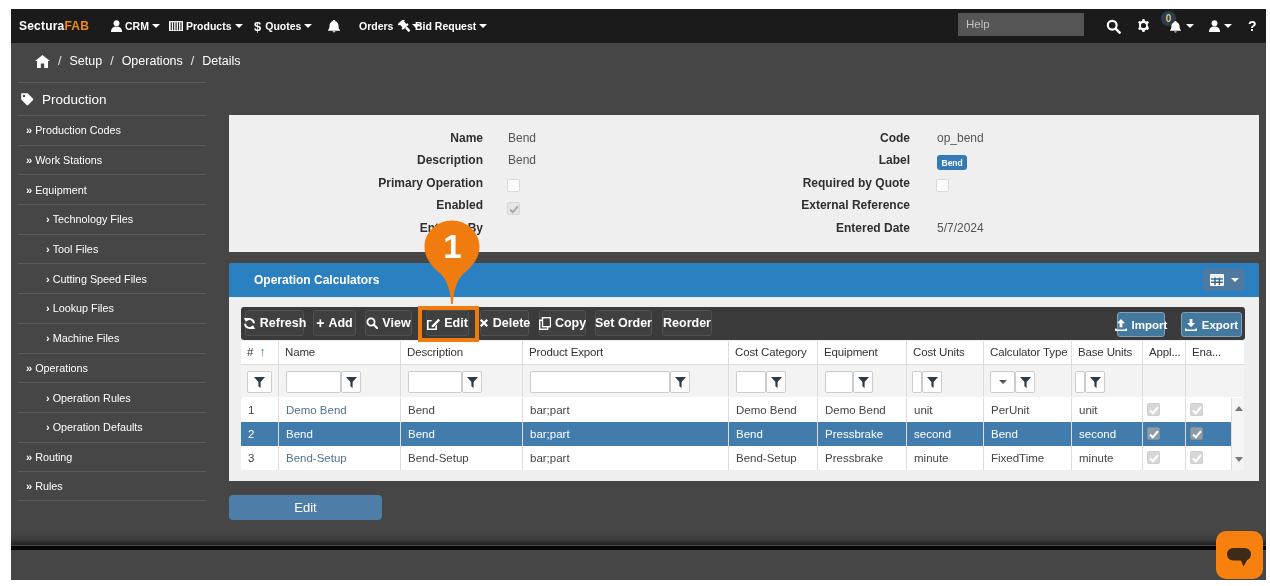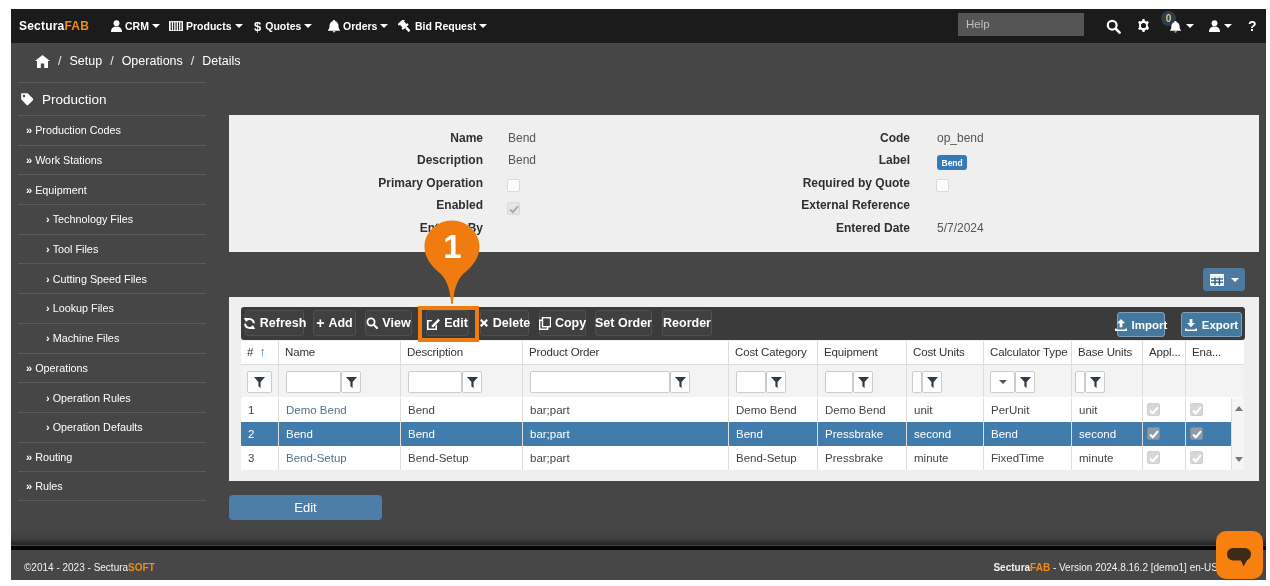--- a/index.html
+++ b/index.html
@@ -87,21 +87,21 @@
         <rect x="4.4" y="1.2" width="1.2" height="8.6" fill="#1b1b1b"></rect>
         <rect x="7" y="1.2" width="1.2" height="8.6" fill="#1b1b1b"></rect>
         <rect x="9.6" y="1.2" width="1.2" height="8.6" fill="#1b1b1b"></rect>
         <rect x="12.2" y="1.2" width="1.2" height="8.6" fill="#1b1b1b"></rect>
       </svg>
     Products<span class="caret"></span>
   </div>
   <div class="abs navitem" style="left:254px;">
     <span style="font-size:13px;font-weight:bold;margin-right:4px;">$</span>Quotes<span class="caret"></span>
   </div>
-  <div class="abs navitem" style="left:328px;">
+  <div class="abs navitem" style="left:328px;gap:16px;">
     <svg width="12" height="13" viewBox="0 0 13 14">
         <path d="M6.5 0 C7.3 0 7.9 0.6 7.9 1.4 C10 2 11.4 3.8 11.4 6.5 C11.4 9.5 12.2 10.3 13 10.8 L13 11.5 L0 11.5 L0 10.8 C0.8 10.3 1.6 9.5 1.6 6.5 C1.6 3.8 3 2 5.1 1.4 C5.1 0.6 5.7 0 6.5 0 Z" fill="#fff"></path>
         <path d="M4.8 12.2 A1.8 1.8 0 0 0 8.2 12.2 Z" fill="#fff"></path>
       </svg>
     Orders<span class="caret"></span>
   </div>
   <div class="abs navitem" style="left:398px;">
     <svg width="14" height="13" viewBox="0 0 15 14">
         <g transform="rotate(-42 7 6.5)">
           <rect x="4.2" y="0.6" width="5.8" height="7.6" rx="0.6" fill="#fff"></rect>
@@ -183,20 +183,21 @@
   <div class="abs flabel" style="left:710px;top:131px;width:200px;">Code</div>
   <div class="abs fval" style="left:937px;top:131px;">op_bend</div>
   <div class="abs flabel" style="left:710px;top:153px;width:200px;">Label</div>
   <div class="abs chip" style="left:937px;top:155px;">Bend</div>
   <div class="abs flabel" style="left:710px;top:176px;width:200px;">Required by Quote</div>
   <div class="abs cb" style="left:936px;top:179px;"></div>
   <div class="abs flabel" style="left:710px;top:198px;width:200px;">External Reference</div>
   <div class="abs flabel" style="left:710px;top:221px;width:200px;">Entered Date</div>
   <div class="abs fval" style="left:937px;top:221px;">5/7/2024</div>
 
+  <div class="abs p2-head">Operation Calculators</div>
   <div class="abs p2-body"></div>
   <div class="abs gridbtn">
     <svg width="14" height="12" viewBox="0 0 14 12">
         <rect x="0" y="0" width="14" height="12" rx="1" fill="#fff"></rect>
         <rect x="1" y="1" width="12" height="2.2" fill="#e8eef4"></rect>
         <line x1="1" y1="5" x2="13" y2="5" stroke="#2a5d8a" stroke-width="1.4"></line>
         <line x1="1" y1="8.2" x2="13" y2="8.2" stroke="#2a5d8a" stroke-width="1.4"></line>
         <line x1="5" y1="3.6" x2="5" y2="11" stroke="#2a5d8a" stroke-width="1.4"></line>
         <line x1="9.4" y1="3.6" x2="9.4" y2="11" stroke="#2a5d8a" stroke-width="1.4"></line>
       </svg>
@@ -247,21 +248,21 @@
         <path d="M4.6 0 L7.4 0 L7.4 4 L10 4 L6 8.2 L2 4 L4.6 4 Z" fill="#fff"></path>
         <path d="M0 9.5 L0 12 L12 12 L12 9.5 L10.4 9.5 L10.4 10.6 L1.6 10.6 L1.6 9.5 Z" fill="#fff"></path>
       </svg>
     Export</div>
 
   <div class="abs tbl"></div>
 
   <div class="abs th" style="left:241px;width:37px;border-left:none;">#&nbsp;&nbsp;<span style="color:#2e79b8;font-weight:bold;font-size:12.5px;">↑</span></div>
   <div class="abs th" style="left:278px;width:122px;">Name</div>
   <div class="abs th" style="left:400px;width:122px;">Description</div>
-  <div class="abs th" style="left:522px;width:206px;">Product Order</div>
+  <div class="abs th" style="left:522px;width:206px;">Product Export</div>
   <div class="abs th" style="left:728px;width:89px;">Cost Category</div>
   <div class="abs th" style="left:817px;width:89px;">Equipment</div>
   <div class="abs th" style="left:906px;width:77px;">Cost Units</div>
   <div class="abs th" style="left:983px;width:88px;">Calculator Type</div>
   <div class="abs th" style="left:1071px;width:71px;">Base Units</div>
   <div class="abs th" style="left:1142px;width:43px;">Appl...</div>
   <div class="abs th" style="left:1185px;width:59px;">Ena...</div>
 
   <div class="abs fr" style="left:241px;width:37px;border-left:none;">
       <div class="fbtn" style="left:6px;width:25px;">
@@ -415,24 +416,20 @@
   </div>
   <div class="abs scroll" style="left:1231px;top:398px;height:72px;">
     <div class="sarr" style="top:8px;border-bottom:5px solid #777;"></div>
     <div class="sarr" style="top:59px;border-top:5px solid #777;"></div>
   </div>
 
   <div class="btn-steel" style="left:229px;top:495px;width:153px;height:25px;line-height:25px;">Edit</div>
 
   <div class="abs shadow"></div>
   <div class="abs blackline"></div>
-  <div class="abs footer">
-    <span class="abs" style="left:13px;top:12px;">©2014 - 2023 - Sectura<span style="color:#f18a18;font-weight:bold;">SOFT</span></span>
-    <span class="abs" style="right:48px;top:12px;"><b>Sectura<span style="color:#f18a18;">FAB</span></b> - Version 2024.8.16.2 [demo1] en-US</span>
-  </div>
 
   <svg class="abs balloon" viewBox="0 0 64 86">
       <path d="M32 0.5 C16.8 0.5 4.5 12.6 4.5 26.5 C4.5 38 12 46.5 18.5 52 C25 57 30 66 31.2 84 L32.8 84 C34 66 39 57 45.5 52 C52 46.5 59.5 38 59.5 26.5 C59.5 12.6 47.2 0.5 32 0.5 Z" fill="#f07c10"></path>
       <text x="32.5" y="38" text-anchor="middle" font-size="33" font-weight="bold" fill="#fff" font-family="Liberation Sans, sans-serif">1</text>
     </svg>
   <div class="abs anno"></div>
 
   <div class="abs chat">
     <svg width="47" height="48" viewBox="0 0 47 48">
         <rect x="11" y="17" width="24" height="12.5" rx="6.2" fill="#3d2a17"></rect>

